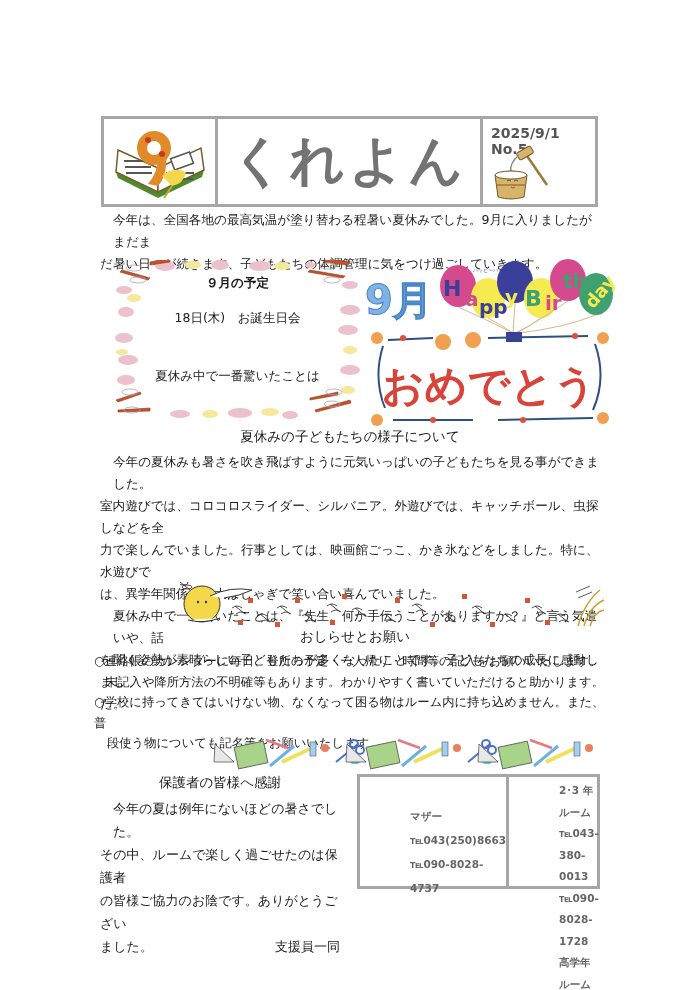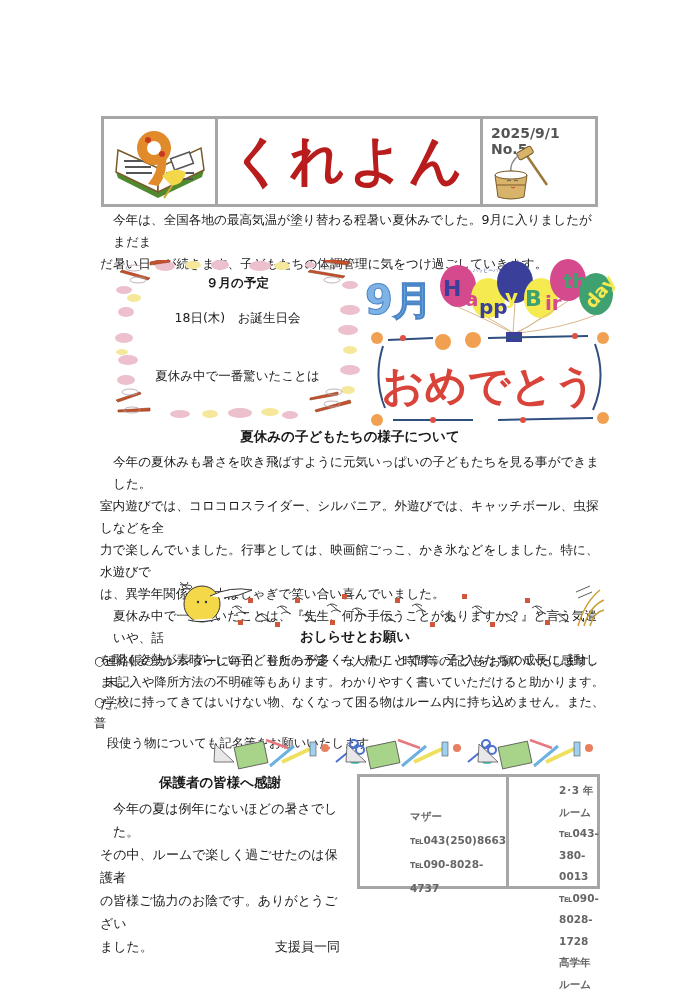--- a/index.html
+++ b/index.html
@@ -6,36 +6,36 @@
   body { width: 700px; height: 990px; position: relative; overflow: hidden;
          font-family: "DejaVu Sans", "Liberation Sans", sans-serif; color: #1a1a1a; }
   .abs { position: absolute; }
 
   
   .header { left: 101px; top: 116px; width: 497px; height: 91px; border: 3px solid #a6a6a6; box-sizing: border-box; display: flex; }
   .hcell { position: relative; height: 100%; box-sizing: border-box; }
   .hcell.logo { width: 114px; border-right: 3px solid #a6a6a6; }
   .hcell.title { width: 265px; border-right: 3px solid #a6a6a6; display: flex; align-items: center; justify-content: center; }
   .hcell.meta { flex: 1; }
-  .title-text { font-size: 54px; color: #b91c1c; font-weight: bold; letter-spacing: 4px; }
+  .title-text { font-size: 54px; color: #737373; font-weight: bold; letter-spacing: 4px; }
   .issue { position: absolute; left: 8px; top: 6px; font-size: 14px; font-weight: bold; color: #555; }
 
   .para { font-size: 12.6px; line-height: 22px; }
   .intro { left: 100px; top: 209px; width: 500px; }
   .intro .indent { padding-left: 13px; }
 
   
   .schedule { left: 110px; top: 260px; width: 255px; height: 160px; }
   .sched-title { position: absolute; left: 0; width: 100%; top: 15px; text-align: center; font-size: 12.5px; font-weight: bold; }
   .sched-item1 { position: absolute; left: 0; width: 100%; top: 50px; text-align: center; font-size: 12.5px; }
   .sched-item2 { position: absolute; left: 0; width: 100%; top: 108px; text-align: center; font-size: 12.5px; }
 
   .birthday { left: 363px; top: 258px; width: 252px; height: 170px; }
 
-  .h2 { font-size: 13.5px; font-weight: bold; text-align: center; }
+  .h2 { font-size: 13.5px; font-weight: normal; text-align: center; }
   .sec1-title { left: 100px; top: 428px; width: 500px; }
   .sec1-body { left: 100px; top: 451px; width: 505px; }
   .sec2-title { left: 100px; top: 628px; width: 510px; }
   .sec2-body { left: 94px; top: 651px; width: 515px; font-size: 12.3px; line-height: 20.5px; }
   .sec2-body .cont { padding-left: 11px; }
   .sec2-body .cont2 { padding-left: 13px; }
 
   .thanks-title { left: 100px; top: 774px; width: 240px; }
   .thanks-body { left: 100px; top: 797px; width: 250px; font-size: 13px; line-height: 23px; }
   .thanks-body .indent { padding-left: 13px; }

